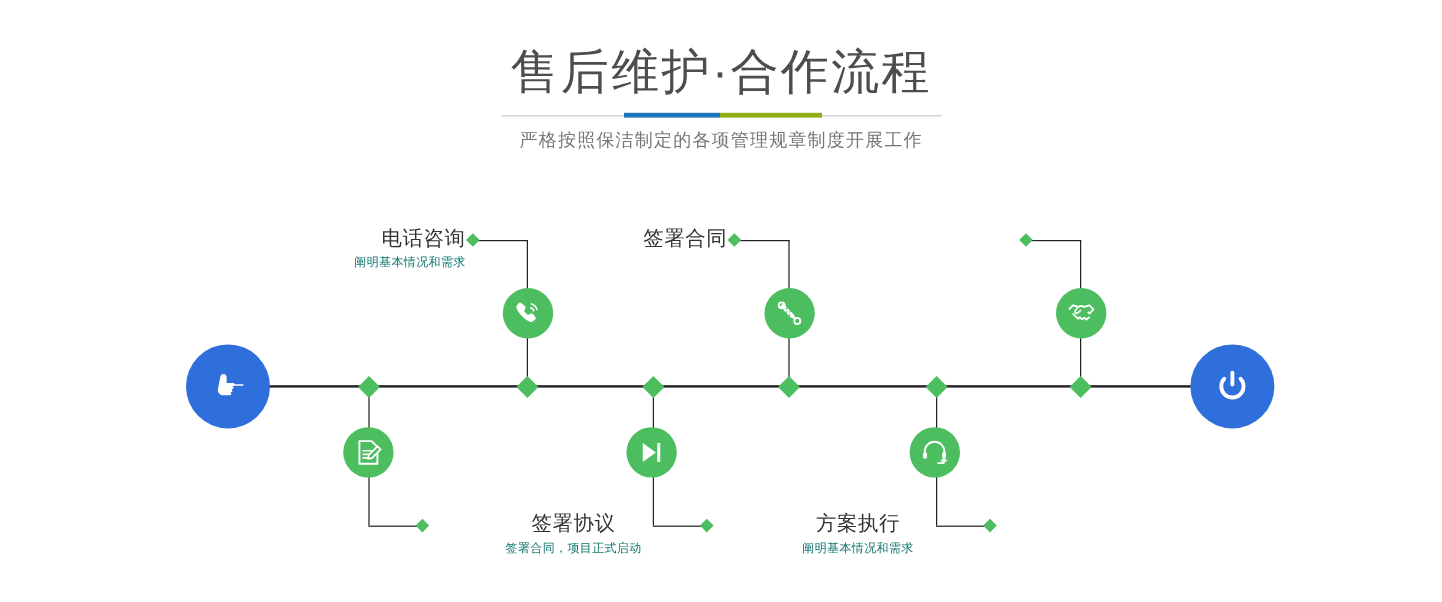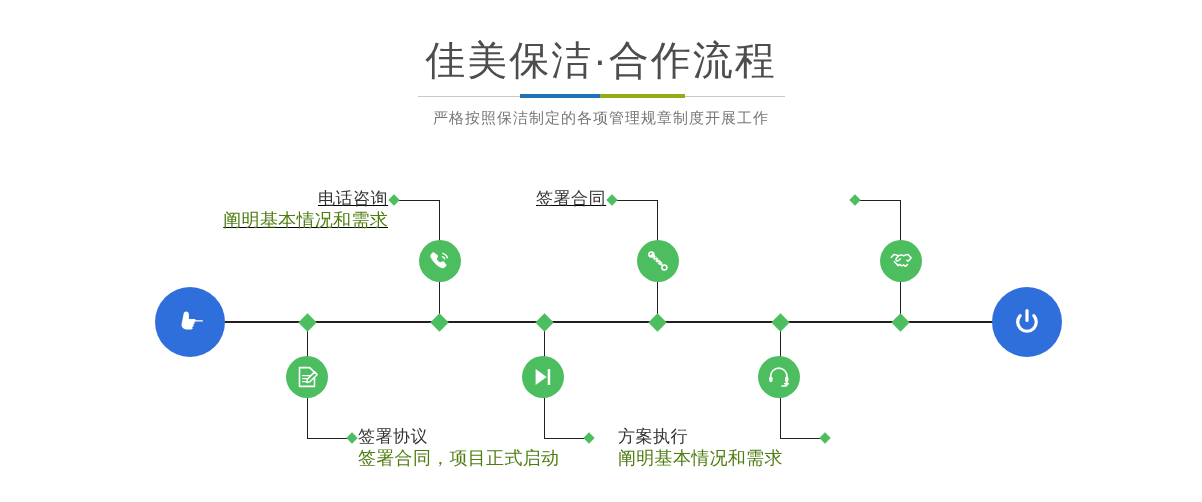--- a/index.html
+++ b/index.html
@@ -49,31 +49,31 @@
     position:absolute;width:13px;height:13px;background:#4cbe5f;
     transform:rotate(45deg);z-index:2;
   }
   .vline{position:absolute;width:1px;background:#231f20;z-index:1;}
   .hline{position:absolute;height:1px;background:#231f20;z-index:1;}
 
   .tip{position:absolute;width:8px;height:8px;background:#4cbe5f;transform:rotate(45deg);z-index:2;}
 
   .label{position:absolute;z-index:4;}
   .label .lt{font-size:17px;line-height:22px;color:#333333;letter-spacing:0.5px;white-space:nowrap;}
-  .label .ld{font-size:18px;line-height:20px;color:#4d7c0f;letter-spacing:0.3px;white-space:nowrap;}
-  .label.top{text-align:right;text-decoration:underline;}
-  .label.bottom{text-align:left;}
+  .label .ld{font-size:10px;line-height:20px;color:#0f766e;letter-spacing:0.3px;white-space:nowrap;}
+  .label.top{text-align:right;}
+  .label.bottom{text-align:center;}
 </style>
 </head>
 <body>
 
 <div class="stage">
 
   <div class="header">
-    <div class="title">佳美保洁·合作流程</div>
+    <div class="title">售后维护·合作流程</div>
     <div class="rule"></div>
     <div class="rule-blue"></div>
     <div class="rule-green"></div>
     <div class="subtitle">严格按照保洁制定的各项管理规章制度开展工作</div>
   </div>
 
   <div class="axis"></div>
 
   <div class="endpoint left">
     <span>
@@ -168,21 +168,21 @@
       <svg width="26" height="26" viewBox="0 0 26 26">
         <path fill="#ffffff" d="M5.6 5.1l11 7.9-11 7.9z"></path>
         <rect x="17.7" y="5.1" width="2.5" height="15.8" fill="#ffffff"></rect>
       </svg>
     </span>
   </div>
   <div class="vline" style="left:544px;top:322px;height:116px;"></div>
   <div class="hline" style="left:544px;top:438px;width:45px;"></div>
   <div class="tip" style="left:585px;top:434px;"></div>
   <div class="diamond" style="left:538px;top:316px;"></div>
-  <div class="label bottom" style="left:618px;top:426px;width:240px;">
+  <div class="label bottom" style="left:595px;top:426px;width:240px;">
     <div class="lt">方案执行</div>
     <div class="ld">阐明基本情况和需求</div>
   </div>
 
   <div class="node" style="left:758px;top:356px;">
     <span>
       <svg width="26" height="26" viewBox="0 0 26 26">
         <path fill="none" stroke="#ffffff" stroke-width="1.6" stroke-linecap="round" d="M4.6 13.8v-1.5a8.2 8.2 0 0 1 16.4 0v1.5"></path>
         <rect x="3.2" y="12.6" width="3.3" height="5.6" rx="1.6" fill="#ffffff"></rect>
         <rect x="19.1" y="12.6" width="3.3" height="5.6" rx="1.6" fill="#ffffff"></rect>

